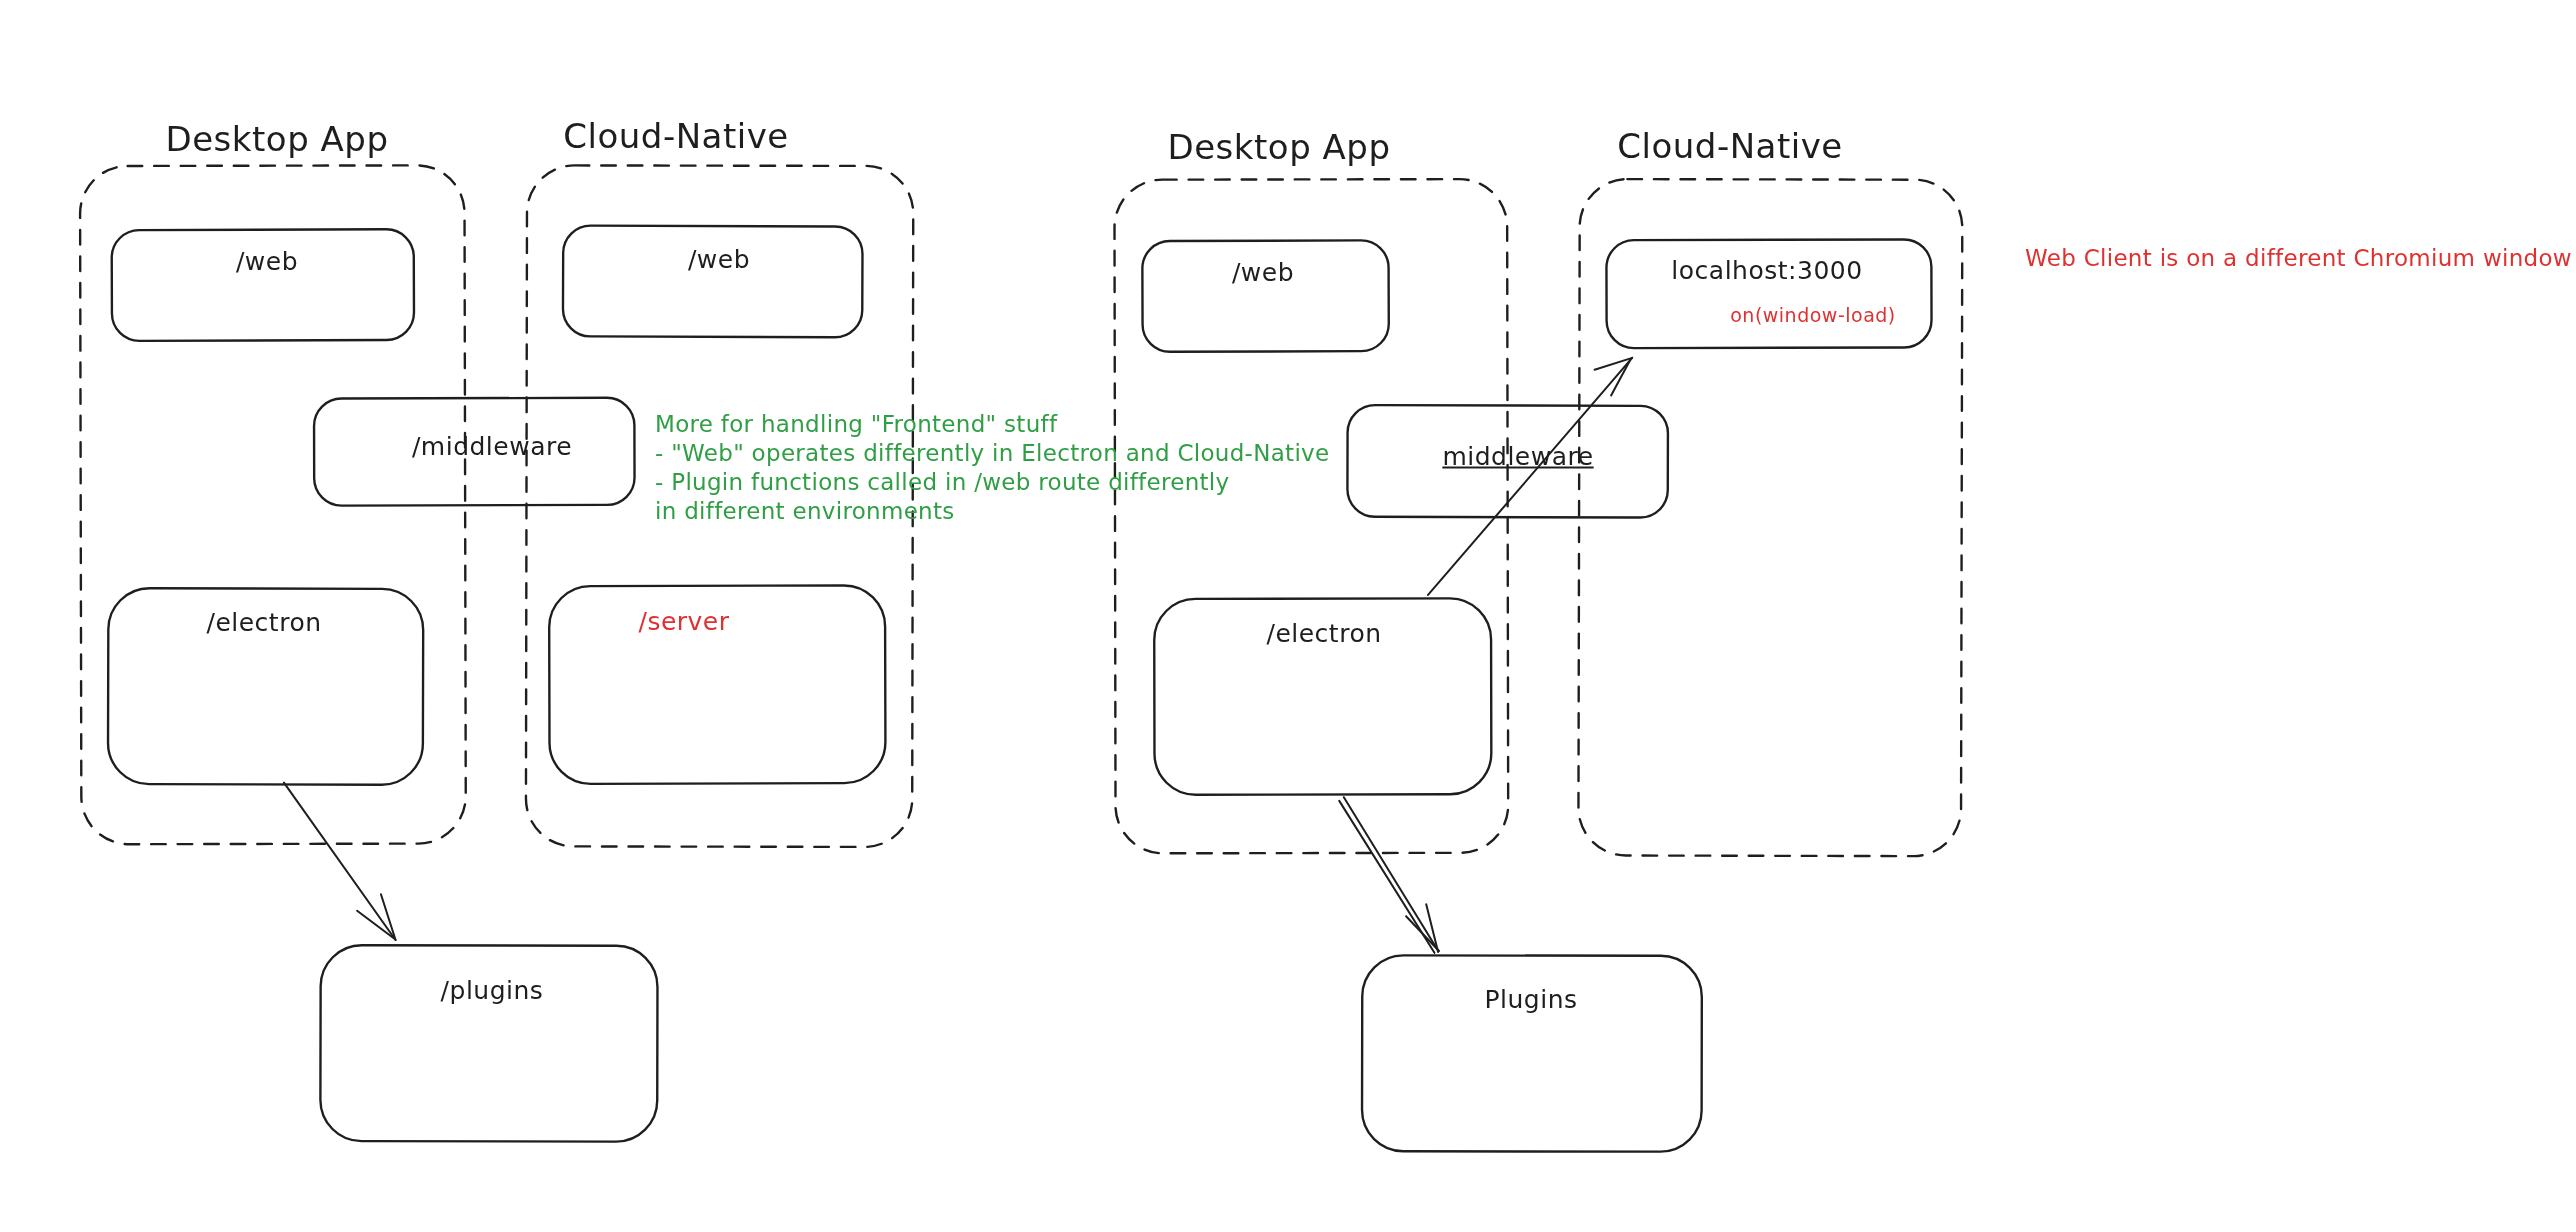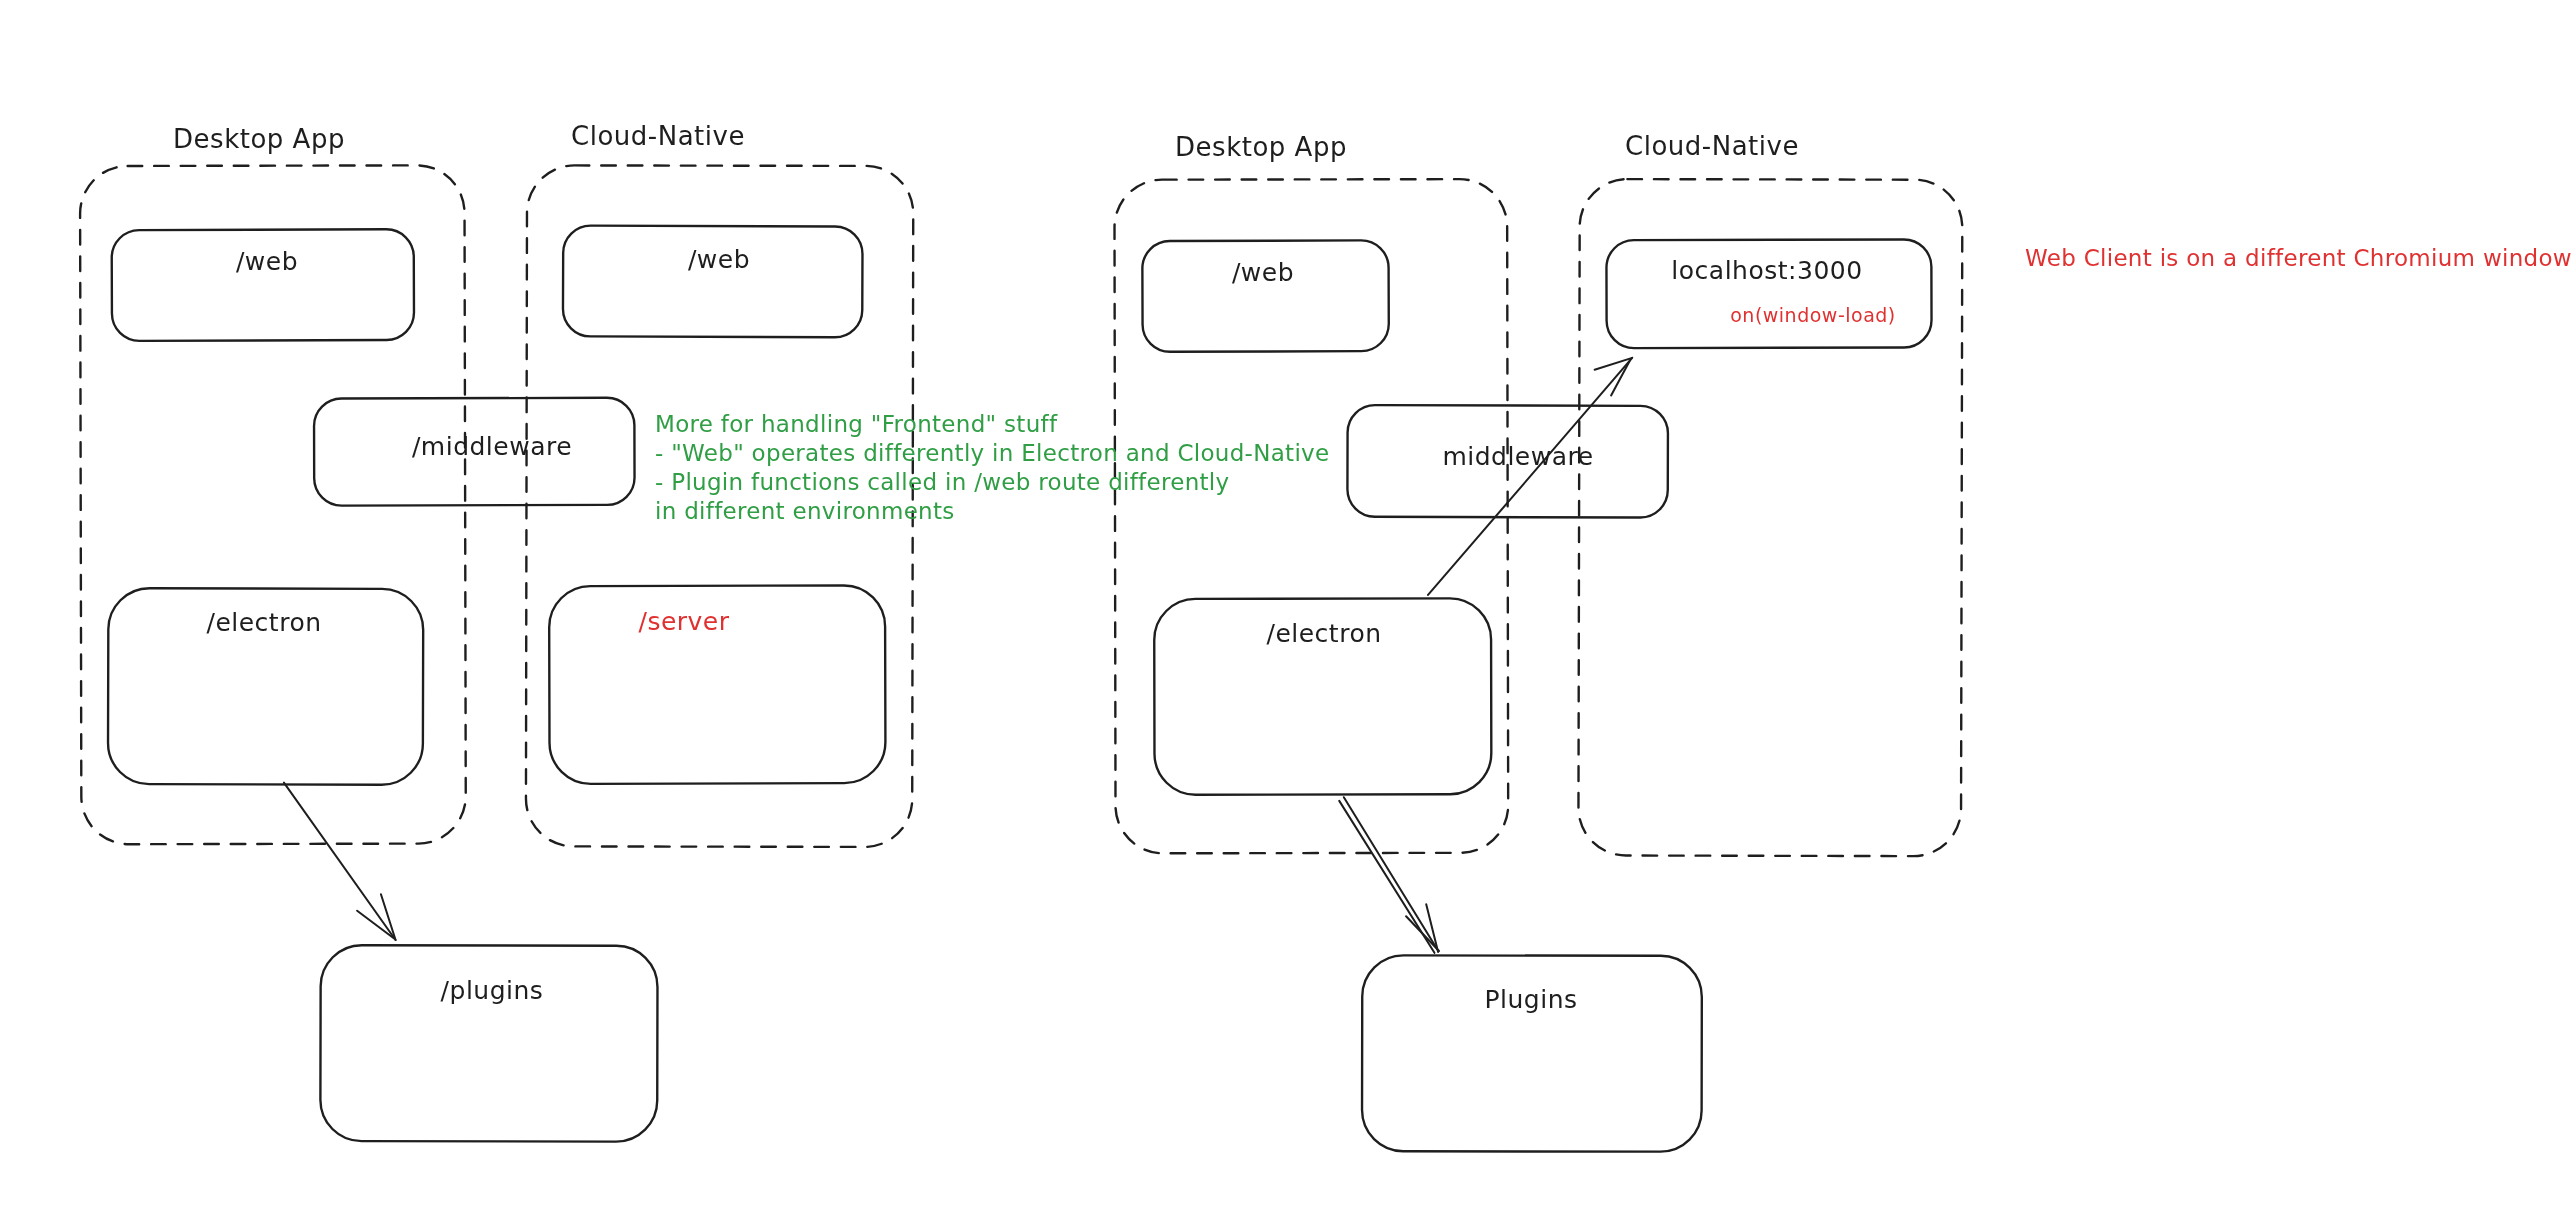--- a/index.html
+++ b/index.html
@@ -16,21 +16,21 @@
   .dashed { stroke-dasharray: 16 13; }
   .arrow { stroke-width: 2.2; }
   .lbl {
     position: absolute;
     transform: translate(-50%, -50%);
     white-space: nowrap;
     color: #1e1e1e;
     font-size: 25px;
     letter-spacing: 0.5px;
   }
-  .group-lbl { font-size: 26px; }
+  .group-lbl { font-size: 34px; margin-left: 18px; }
   .red-text { color: #e03131; }
   .green-text { color: #2f9e44; }
   .note { position: absolute; white-space: nowrap; font-size: 23px; line-height: 29px; letter-spacing: 0.3px; }
 </style>
 </head>
 <body>
 
 <div id="canvas">
 
   <svg id="sketch-layer" width="2576" height="1232" viewBox="0 0 2814 1346">
@@ -79,21 +79,21 @@
   <div class="lbl group-lbl" style="left:1712px; top:146px;">Cloud-Native</div>
 
   <div class="lbl" style="left:267px; top:261px;">/web</div>
   <div class="lbl" style="left:719px; top:259px;">/web</div>
   <div class="lbl" style="left:492px; top:446px;">/middleware</div>
   <div class="lbl" style="left:264px; top:622px;">/electron</div>
   <div class="lbl red-text" style="left:684px; top:621px;">/server</div>
   <div class="lbl" style="left:492px; top:990px;">/plugins</div>
 
   <div class="lbl" style="left:1263px; top:272px;">/web</div>
-  <div class="lbl" style="left:1518px; top:456px;">middleware</div>
+  <div class="lbl" style="left:1518px; top:456px;text-decoration:underline;">middleware</div>
   <div class="lbl" style="left:1324px; top:633px;">/electron</div>
   <div class="lbl" style="left:1531px; top:999px;">Plugins</div>
   <div class="lbl" style="left:1767px; top:270px;">localhost:3000</div>
   <div class="lbl red-text" style="left:1813px; top:315px; font-size:19px;">on(window-load)</div>
 
   <div class="note green-text" style="left:655px; top:410px;">
     <div>More for handling "Frontend" stuff</div>
     <div>- "Web" operates differently in Electron and Cloud-Native</div>
     <div>- Plugin functions called in /web route differently</div>
     <div>in different environments</div>

